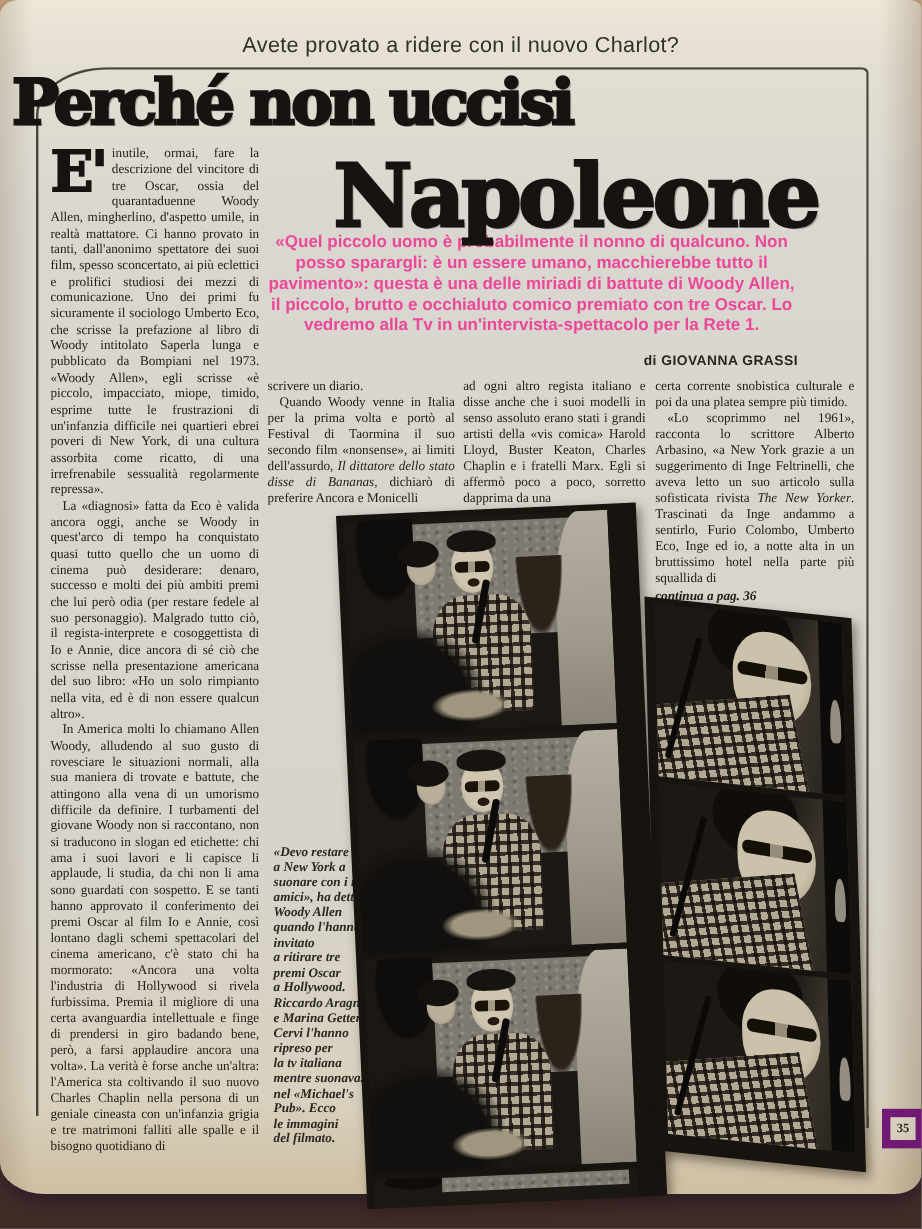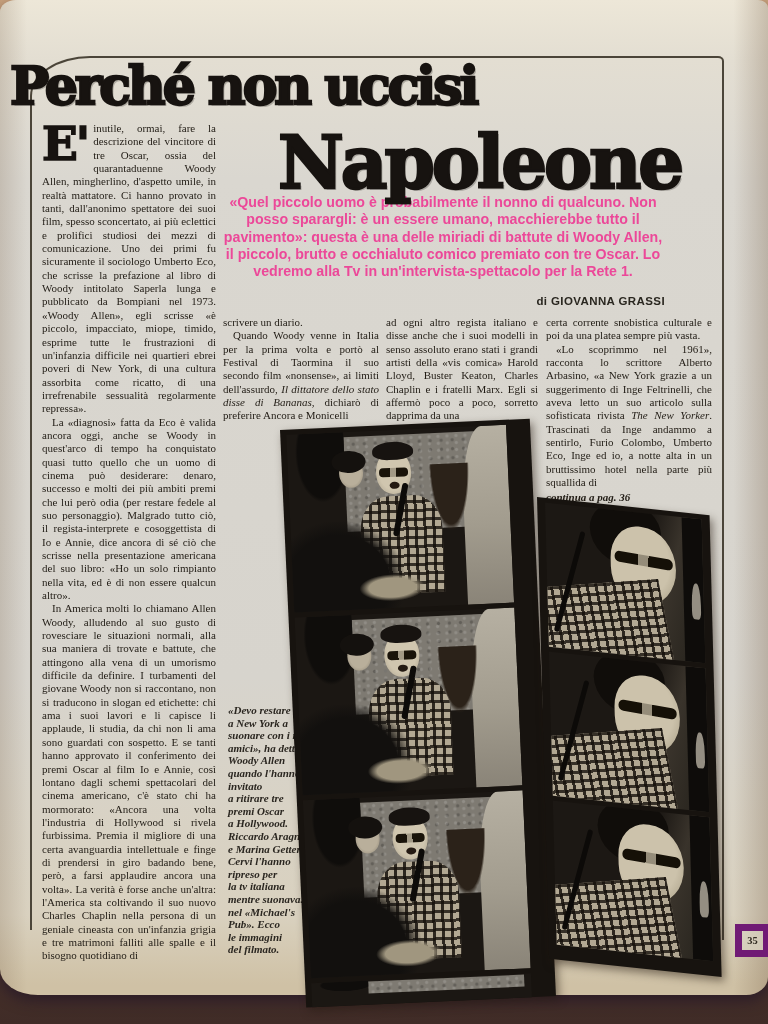--- a/index.html
+++ b/index.html
@@ -135,20 +135,21 @@
              border:7px solid #701a75; display:flex; align-items:center; justify-content:center;
              font-size:10.5px; font-weight:bold; color:#2f2a21; background:rgba(222,216,202,.6); }
 </style>
 </head>
 <body>
 
 <div id="stage">
   <div class="page"></div>
   <div class="rulebox"></div>
 
+  <div class="kicker">Avete provato a ridere con il nuovo Charlot?</div>
   <div class="headline l1">Perché non uccisi</div>
   <div class="headline l2">Napoleone</div>
 
   <div class="standfirst">«Quel piccolo uomo è probabilmente il nonno di qualcuno. Non posso sparargli: è un essere umano, macchierebbe tutto il pavimento»: questa è una delle miriadi di battute di Woody Allen, il piccolo, brutto e occhialuto comico premiato con tre Oscar. Lo vedremo alla Tv in un'intervista-spettacolo per la Rete 1.</div>
   <div class="byline">di GIOVANNA GRASSI</div>
 
   <div class="bodycol col1">
     <p class="first"><span class="dropcap">E'</span><span>inutile, ormai, fare la descrizione del vincitore di tre Oscar, ossia del quarantaduenne Woody Allen, mingherlino, d'aspetto umile, in realtà mattatore. Ci hanno provato in tanti, dall'anonimo spettatore dei suoi film, spesso sconcertato, ai più eclettici e prolifici studiosi dei mezzi di comunicazione. Uno dei primi fu sicuramente il sociologo Umberto Eco, che scrisse la prefazione al libro di Woody intitolato Saperla lunga e pubblicato da Bompiani nel 1973. «Woody Allen», egli scrisse «è piccolo, impacciato, miope, timido, esprime tutte le frustrazioni di un'infanzia difficile nei quartieri ebrei poveri di New York, di una cultura assorbita come ricatto, di una irrefrenabile sessualità regolarmente repressa».</span></p>
     <p>La «diagnosi» fatta da Eco è valida ancora oggi, anche se Woody in quest'arco di tempo ha conquistato quasi tutto quello che un uomo di cinema può desiderare: denaro, successo e molti dei più ambiti premi che lui però odia (per restare fedele al suo personaggio). Malgrado tutto ciò, il regista-interprete e cosoggettista di Io e Annie, dice ancora di sé ciò che scrisse nella presentazione americana del suo libro: «Ho un solo rimpianto nella vita, ed è di non essere qualcun altro».</p>
     <p>In America molti lo chiamano Allen Woody, alludendo al suo gusto di rovesciare le situazioni normali, alla sua maniera di trovate e battute, che attingono alla vena di un umorismo difficile da definire. I turbamenti del giovane Woody non si raccontano, non si traducono in slogan ed etichette: chi ama i suoi lavori e li capisce li applaude, li studia, da chi non li ama sono guardati con sospetto. E se tanti hanno approvato il conferimento dei premi Oscar al film Io e Annie, così lontano dagli schemi spettacolari del cinema americano, c'è stato chi ha mormorato: «Ancora una volta l'industria di Hollywood si rivela furbissima. Premia il migliore di una certa avanguardia intellettuale e finge di prendersi in giro badando bene, però, a farsi applaudire ancora una volta». La verità è forse anche un'altra: l'America sta coltivando il suo nuovo Charles Chaplin nella persona di un geniale cineasta con un'infanzia grigia e tre matrimoni falliti alle spalle e il bisogno quotidiano di</p>
@@ -157,21 +158,21 @@
   <div class="bodycol col2">
     <p class="first">scrivere un diario.</p>
     <p><span>Quando Woody venne in Italia per la prima volta e portò al Festival di Taormina il suo secondo film «nonsense», ai limiti dell'assurdo, </span><span class="booktitle">Il dittatore dello stato disse di Bananas</span><span>, dichiarò di preferire Ancora e Monicelli</span></p>
   </div>
 
   <div class="bodycol col3">
     <p class="first">ad ogni altro regista italiano e disse anche che i suoi modelli in senso assoluto erano stati i grandi artisti della «vis comica» Harold Lloyd, Buster Keaton, Charles Chaplin e i fratelli Marx. Egli si affermò poco a poco, sorretto dapprima da una</p>
   </div>
 
   <div class="bodycol col4">
-    <p class="first">certa corrente snobistica culturale e poi da una platea sempre più vasta.</p>
+    <p class="first">certa corrente snobistica culturale e poi da una platea sempre più timido.</p>
     <p><span>«Lo scoprimmo nel 1961», racconta lo scrittore Alberto Arbasino, «a New York grazie a un suggerimento di Inge Feltrinelli, che aveva letto un suo articolo sulla sofisticata rivista </span><span class="booktitle">The New Yorker</span><span>. Trascinati da Inge andammo a sentirlo, Furio Colombo, Umberto Eco, Inge ed io, a notte alta in un bruttissimo hotel nella parte più squallida di</span></p>
     <span class="continuation">continua a pag. 36</span>
   </div>
 
   <div class="caption">«Devo restare
 a New York a
 suonare con i miei
 amici», ha detto
 Woody Allen
 quando l'hanno

